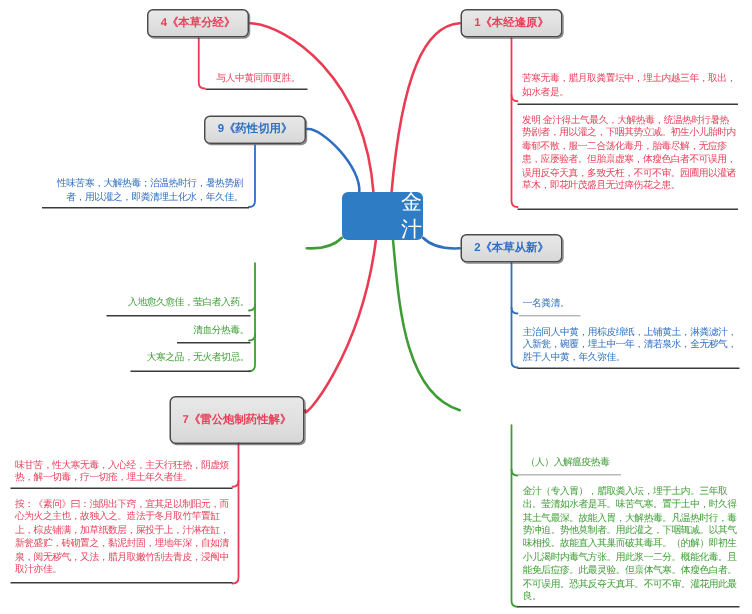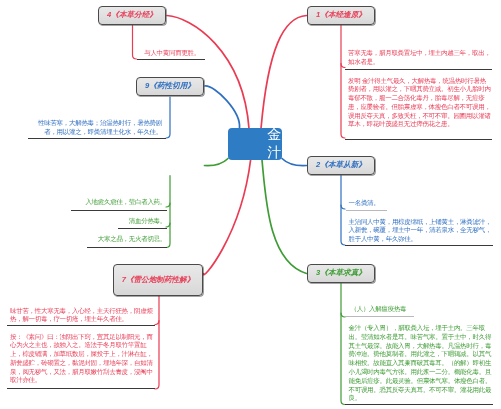--- a/index.html
+++ b/index.html
@@ -6,21 +6,21 @@
   body{width:501px;height:409px;background:#ffffff;overflow:hidden;
        font-family:"Liberation Sans",sans-serif;
        -webkit-font-smoothing:antialiased;}
   #map{position:relative;width:501px;height:409px;}
   svg.links{position:absolute;left:0;top:0;width:501px;height:409px;}
   .node{position:absolute;box-sizing:border-box;
         border:1px solid #4a4a4a;border-radius:4px;
         background:linear-gradient(180deg,#e8e8e8 0%,#e0e0e0 55%,#d7d7d7 100%);
         box-shadow:0.8px 0.8px 0 rgba(40,40,40,0.55);
         display:flex;align-items:center;justify-content:center;
-        font-size:7.6px;font-weight:bold;white-space:nowrap;z-index:3;font-style:italic;}
+        font-size:7.6px;font-weight:bold;white-space:nowrap;z-index:3;}
   .center{position:absolute;box-sizing:border-box;background:#2e7cc4;border-radius:4px;
           display:flex;align-items:center;justify-content:center;
           color:#ffffff;font-size:14px;z-index:4;letter-spacing:1.5px;}
   .leaf{position:absolute;font-size:6.5px;line-height:8.8px;letter-spacing:-0.3px;
         z-index:2;word-break:break-all;}
   .leaf.ra{text-align:right;}
   .ul{position:absolute;height:0;border-top:1px solid #3a3a3a;z-index:1;}
   .ul.light{border-top:1px solid #b9b9b9;}
   .cred{color:#e8415a;}
   .cblue{color:#2f6fc0;}
@@ -66,23 +66,20 @@
   <div class="center" style="left:228px;top:128px;width:54px;height:32px;padding-left:40px;">
     <span>金汁</span>
   </div>
 
   <div class="node cred" style="left:307px;top:5.5px;width:68px;height:19.5px;">
     <span>1《本经逢原》</span>
   </div>
   <div class="node cblue" style="left:307px;top:155.5px;width:68px;height:19.5px;">
     <span>2《本草从新》</span>
   </div>
-  <div class="node cgreen" style="left:307px;top:263.5px;width:68px;height:19.5px;">
-    <span>3《本草求真》</span>
-  </div>
   <div class="node cred" style="left:98px;top:5.5px;width:68px;height:19.5px;">
     <span>4《本草分经》</span>
   </div>
   <div class="node cblue" style="left:136px;top:76.5px;width:68px;height:19.5px;">
     <span>9《药性切用》</span>
   </div>
   <div class="node cred" style="left:113px;top:263.5px;width:90px;height:32px;">
     <span>7《雷公炮制药性解》</span>
   </div>
 

